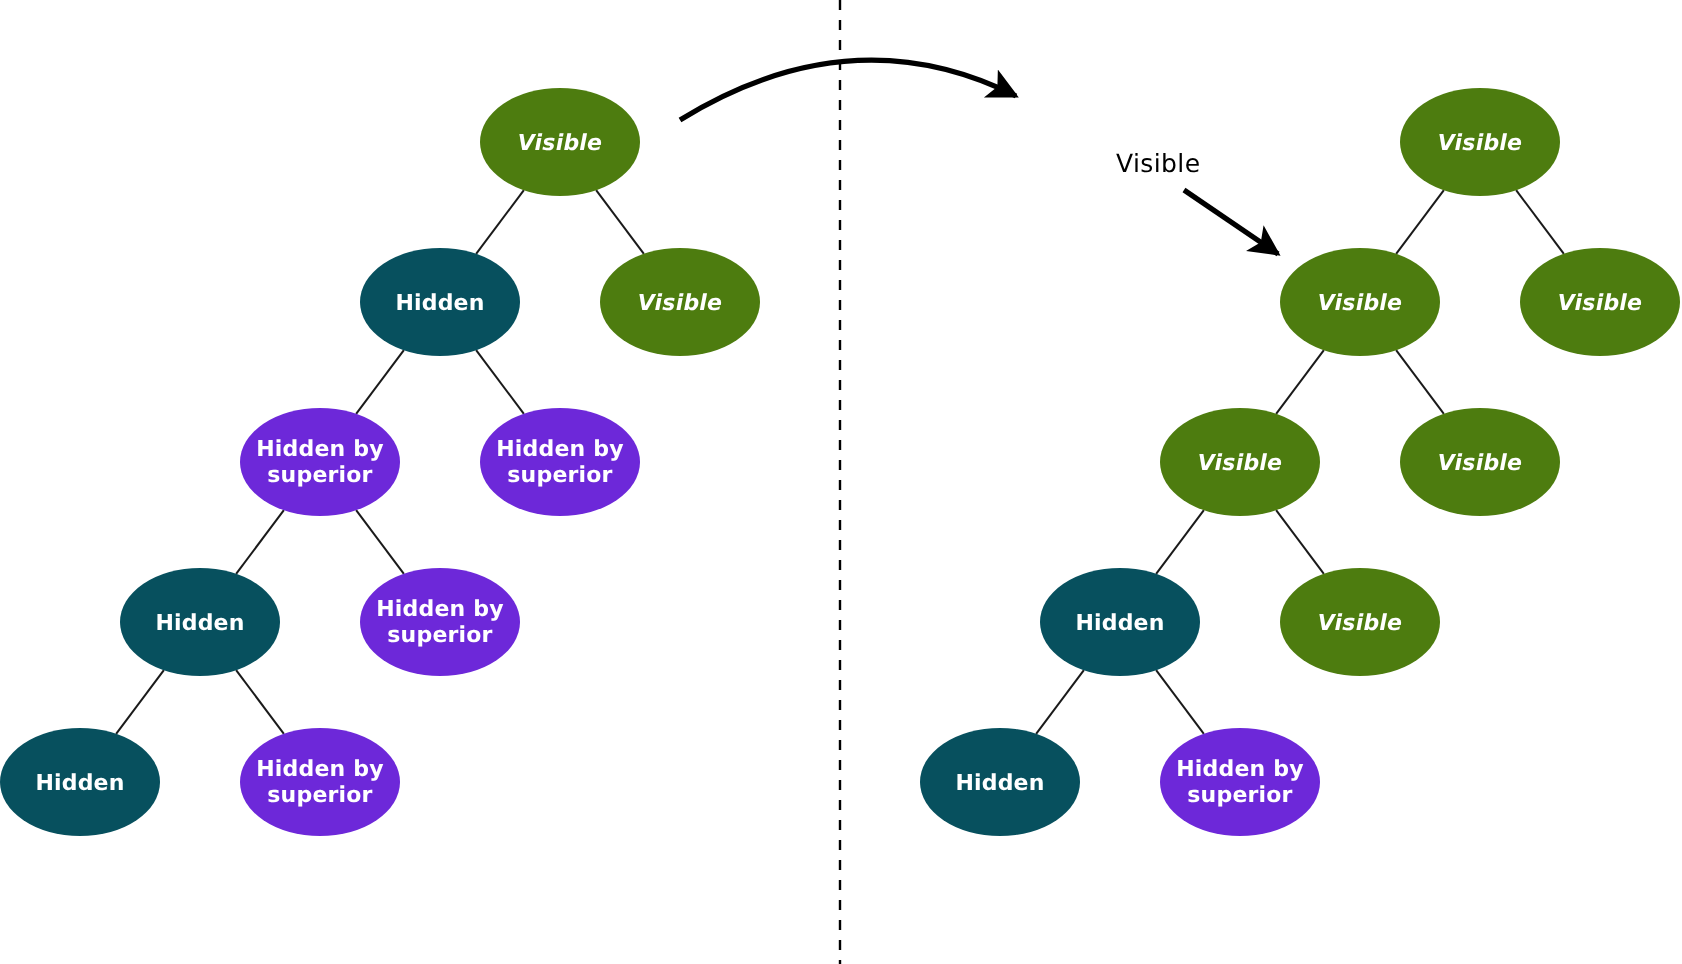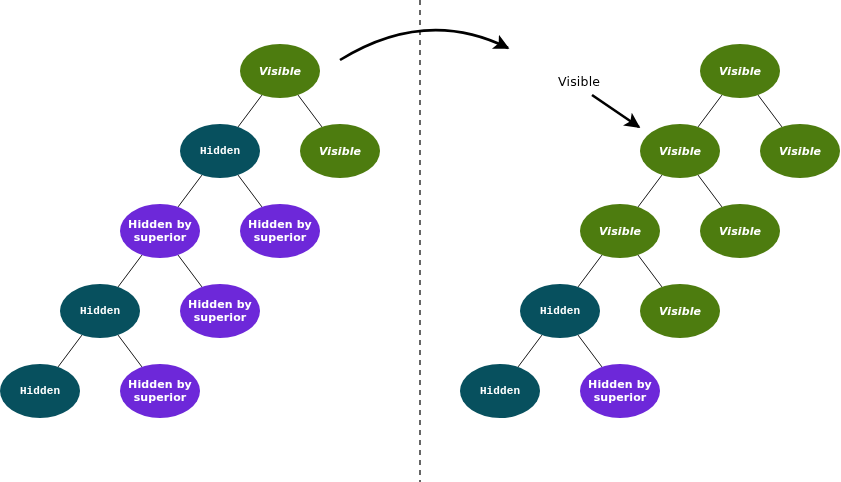--- a/index.html
+++ b/index.html
@@ -41,21 +41,21 @@
     line-height: 13px;
     letter-spacing: 0.1px;
     box-sizing: border-box;
     padding: 0 4px;
   }
   .node-label {
     display: block;
     white-space: pre-line;
   }
   .state-visible { background: #4d7c0f; font-style: italic; }
-  .state-hidden  { background: #07505e; font-family: Liberation Mono, monospace; }
+  .state-hidden  { background: #07505e; }
   .state-hidden-by-superior { background: #6d28d9; }
 
   .annotation-label {
     position: absolute;
     font-size: 12.5px;
     font-weight: normal;
     color: #000000;
     white-space: nowrap;
     letter-spacing: 0.2px;
   }

